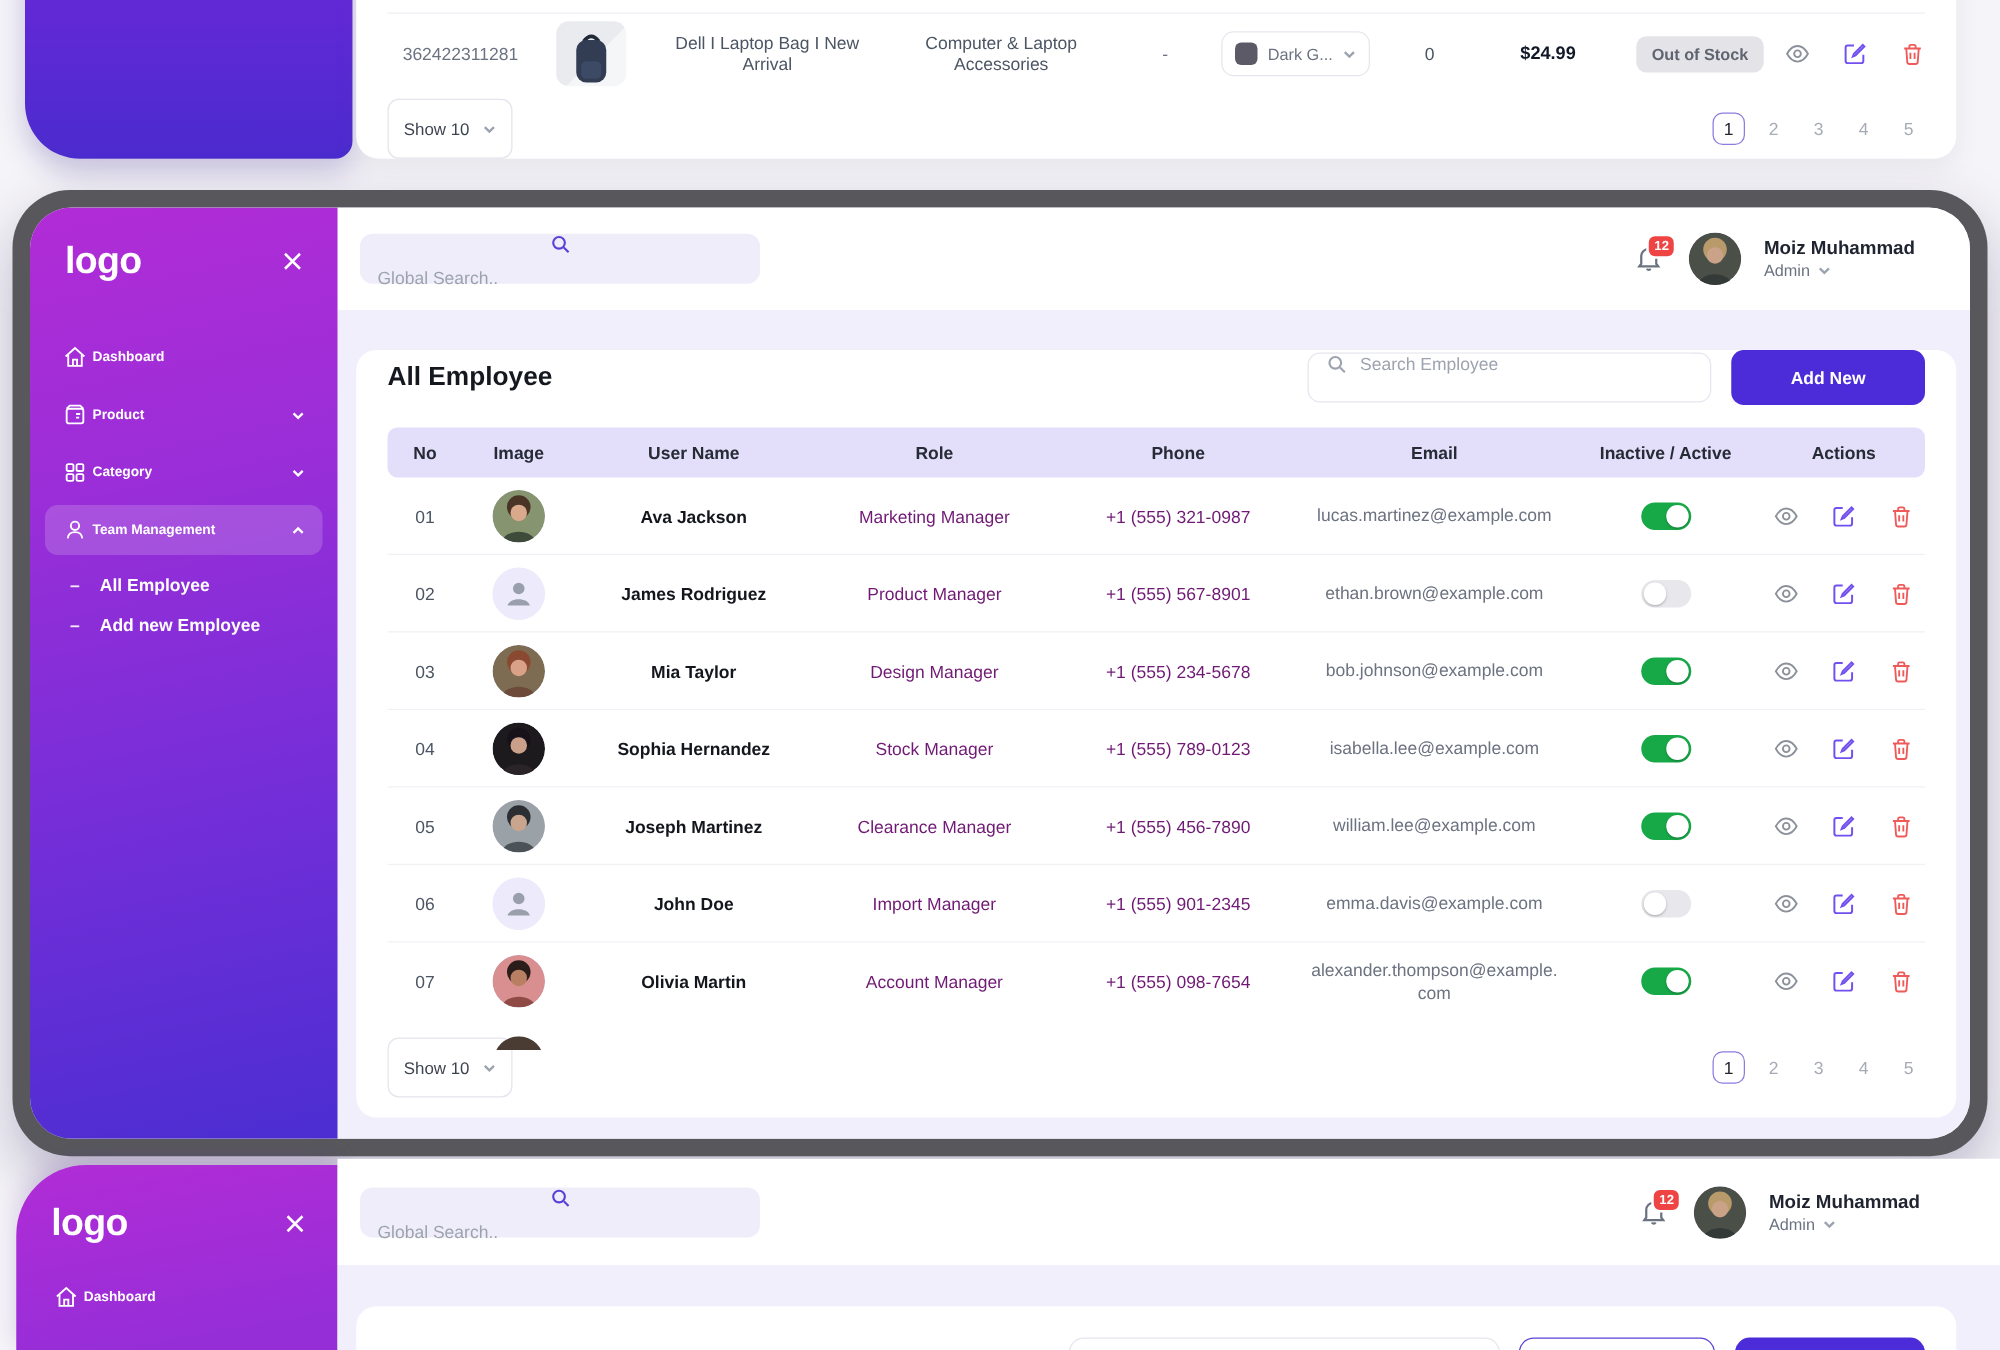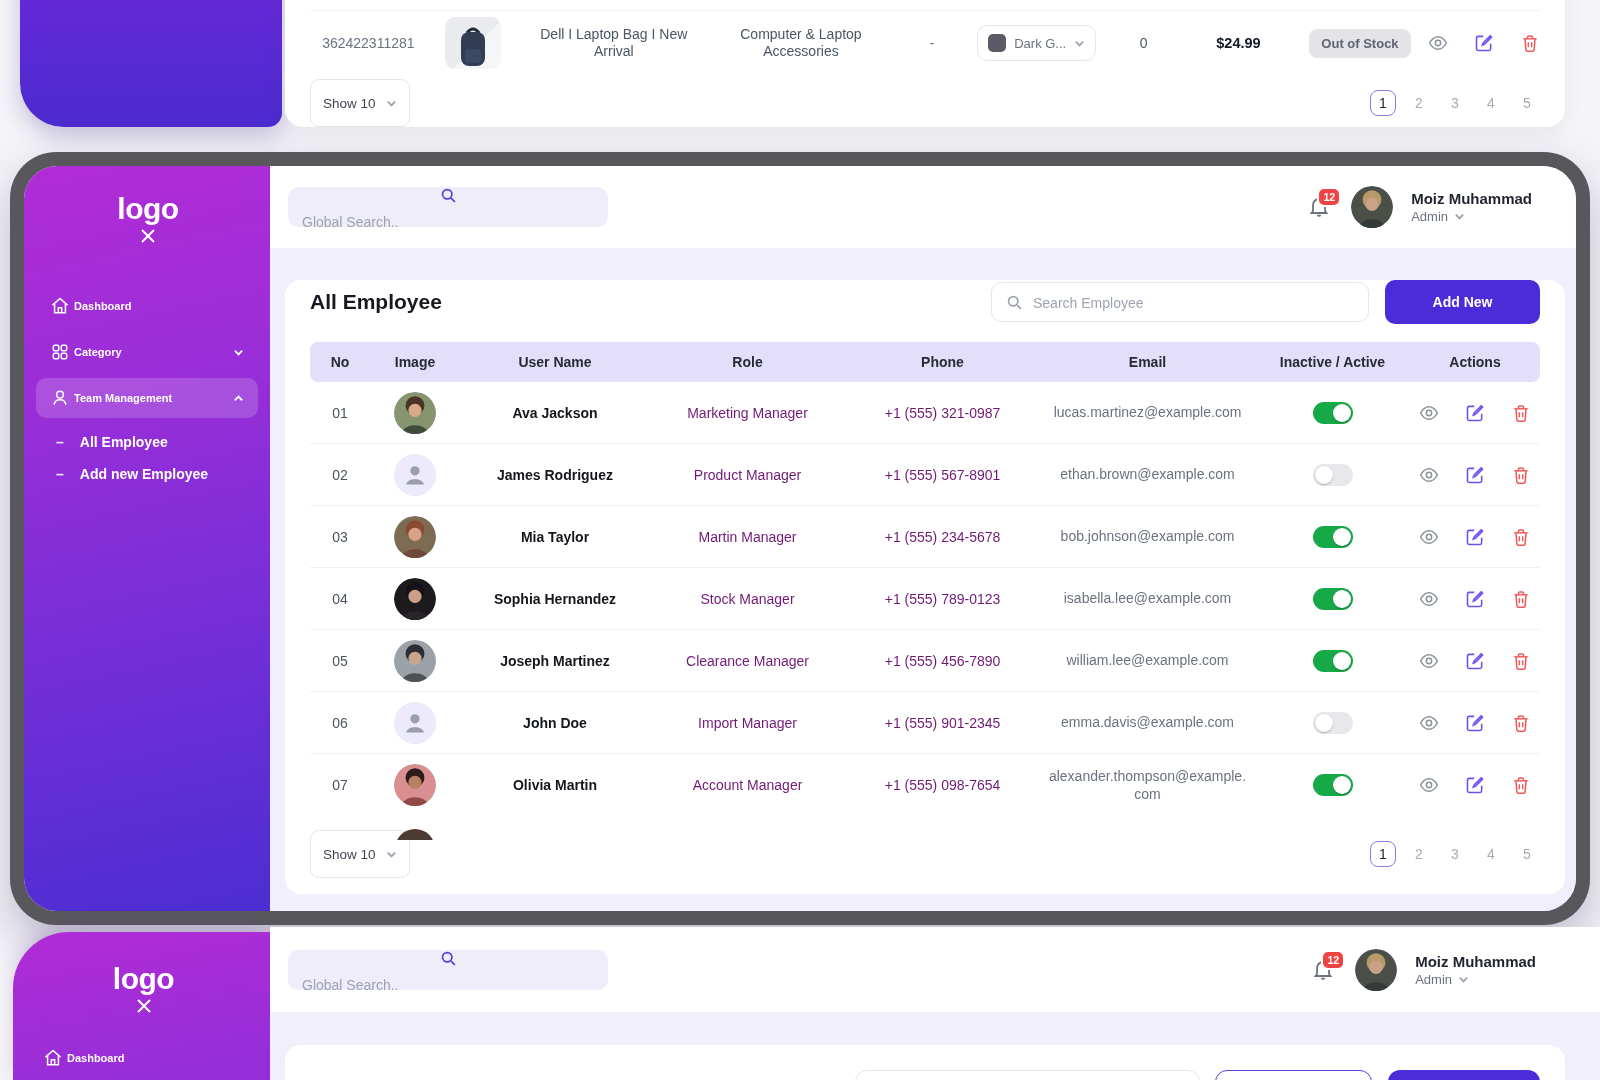--- a/index.html
+++ b/index.html
@@ -53,21 +53,21 @@
 
   
   .app-window { position:absolute; left:10px; top:152px; width:1580px; height:773px;
     background:#58585c; border-radius:46px; padding:14px;
     box-shadow:0 20px 45px rgba(45,35,90,.28); }
   .window-inner { position:relative; width:100%; height:100%; border-radius:33px; overflow:hidden;
     background:#f1effb; display:flex; }
 
   .sidebar { width:246px; flex:none; background:linear-gradient(168deg,#b12cd6 0%,#9a2ed8 30%,#6f2ed8 68%,#4b2ed1 100%);
     color:#fff; padding:24px 12px 0 12px; position:relative; }
-  .sb-head { display:flex; align-items:center; justify-content:space-between; padding:2px 14px 0 16px;flex-direction:column; }
+  .sb-head { display:flex; align-items:center; justify-content:space-between; padding:2px 14px 0 16px; }
   .logo-text { font-size:30px; font-weight:bold; letter-spacing:-0.5px; }
   .x-icon { width:20px; height:20px; stroke:#fff; stroke-width:2; cursor:pointer; }
   .sb-menu { margin-top:40px; display:flex; flex-direction:column; gap:6px; }
   .sb-item { display:flex; align-items:center; gap:4px; padding:10px 14px; border-radius:10px;
     font-size:11px; font-weight:bold; cursor:pointer; }
   .sb-item .mi { width:20px; height:20px; stroke:#fff; stroke-width:1.8; fill:none; flex:none; }
   .sb-item .grow { flex:1; }
   .sb-item .chev { stroke:#fff; }
   .sb-item.active { background:rgba(255,255,255,.17); }
   .sb-sub { margin:10px 0 0 0; display:flex; flex-direction:column; gap:16px; padding-left:20px; }
@@ -92,22 +92,22 @@
   .avatar svg { display:block; width:100%; height:100%; }
   .avatar.placeholder { background:#eceafb; display:flex; align-items:center; justify-content:center; }
   .user-meta .u-name { font-size:15px; font-weight:bold; color:#1f2430; }
   .user-meta .u-role { font-size:13px; color:#6b7280; display:flex; align-items:center; gap:6px; margin-top:2px; cursor:pointer; }
 
   .content { flex:1; background:#f1effb; }
   .emp-card { position:relative; margin:32px 12px 0 15px; width:1280px; height:614px;
     background:#fff; border-radius:16px; padding:0 25px; }
   .card-head { display:flex; align-items:center; margin-top:22px; height:44px; }
   .page-title { font-size:21px; font-weight:bold; color:#16181f; flex:1; }
-  .emp-search { display:flex; align-items:flex-end; gap:10px; width:378px; height:40px; background:#fff;
-    border:1px solid #e5e6ee; border-radius:10px; padding:10px 14px; margin-right:16px; }
+  .emp-search { display:flex; align-items:flex-start; gap:10px; width:323px; height:40px; background:#fff;
+    border:1px solid #e5e6ee; border-radius:10px; padding:0 14px; margin-right:16px; }
   .emp-search .search-ico { stroke:#9ca3af; }
   .emp-search input { border:none; outline:none; font-size:14px; color:#374151; width:100%;
     font-family:"Liberation Sans", sans-serif; }
   .emp-search input::placeholder { color:#9ca3af; }
   .btn-primary { width:155px; height:44px; background:#4c2bd9; color:#fff; font-size:14px; font-weight:bold;
     border:none; border-radius:10px; cursor:pointer; font-family:"Liberation Sans", sans-serif; }
 
   .emp-table { margin-top:18px; }
   .thead { display:flex; align-items:center; height:40px; background:#e3defa; border-radius:8px;
     font-size:14px; font-weight:bold; color:#262b35; }
@@ -237,20 +237,31 @@
             </svg>
         </div>
         <nav class="sb-menu">
           <div class="sb-item">
             <svg class="mi" viewBox="0 0 24 24">
                 <path d="M3 11 L12 3 L21 11"></path>
                 <path d="M5.5 9.5 V20 H18.5 V9.5"></path>
                 <path d="M10 20 V14 H14 V20"></path>
               </svg>
             <span class="grow">Dashboard</span>
+          </div>
+          <div class="sb-item">
+            <svg class="mi" viewBox="0 0 24 24">
+                <rect x="4" y="6" width="16" height="14" rx="2"></rect>
+                <path d="M4 6 L7 3 H17 L20 6"></path>
+                <path d="M13 11 H17 M13 14.5 H16"></path>
+              </svg>
+            <span class="grow">Product</span>
+            <svg class="chev" viewBox="0 0 12 12">
+                <path d="M2 4 L6 8 L10 4"></path>
+              </svg>
           </div>
           <div class="sb-item">
             <svg class="mi" viewBox="0 0 24 24">
                 <rect x="4" y="4" width="6.5" height="6.5" rx="1.5"></rect>
                 <rect x="13.5" y="4" width="6.5" height="6.5" rx="1.5"></rect>
                 <rect x="4" y="13.5" width="6.5" height="6.5" rx="1.5"></rect>
                 <rect x="13.5" y="13.5" width="6.5" height="6.5" rx="1.5"></rect>
               </svg>
             <span class="grow">Category</span>
             <svg class="chev" viewBox="0 0 12 12">
@@ -429,21 +440,21 @@
                         <svg viewBox="0 0 40 40">
                           <circle cx="20" cy="20" r="20" fill="#7d6b52"></circle>
                           <circle cx="20" cy="13" r="9" fill="#8a4a32"></circle>
                           <circle cx="20" cy="17.5" r="6.3" fill="#d9a288"></circle>
                           <path d="M7 40 C9 29 31 29 33 40 Z" fill="#6d4a3a"></path>
                           <path d="M11.5 14 a8.5 8.5 0 0 1 17 0 l-2.5 -4 h-12 Z" fill="#8a4a32"></path>
                         </svg>
                       </div>
     </div>
     <div class="col col-name cell-name">Mia Taylor</div>
-    <div class="col col-role cell-role">Martin Manager</div>
+    <div class="col col-role cell-role">Design Manager</div>
     <div class="col col-phone cell-phone">+1 (555) 234-5678</div>
     <div class="col col-email cell-email"><span class="em">bob.johnson@example.com</span></div>
     <div class="col col-toggle cell-toggle">
       <div class="toggle on">
                         <div class="knob"></div>
                       </div>
     </div>
     <div class="col col-actions action-icons">
       <svg class="icon-btn" viewBox="0 0 24 24" fill="none" stroke="#8b919b" stroke-width="1.8">
                         <path d="M2 12 C5 6.5 9 4.5 12 4.5 C15 4.5 19 6.5 22 12 C19 17.5 15 19.5 12 19.5 C9 19.5 5 17.5 2 12 Z"></path>

